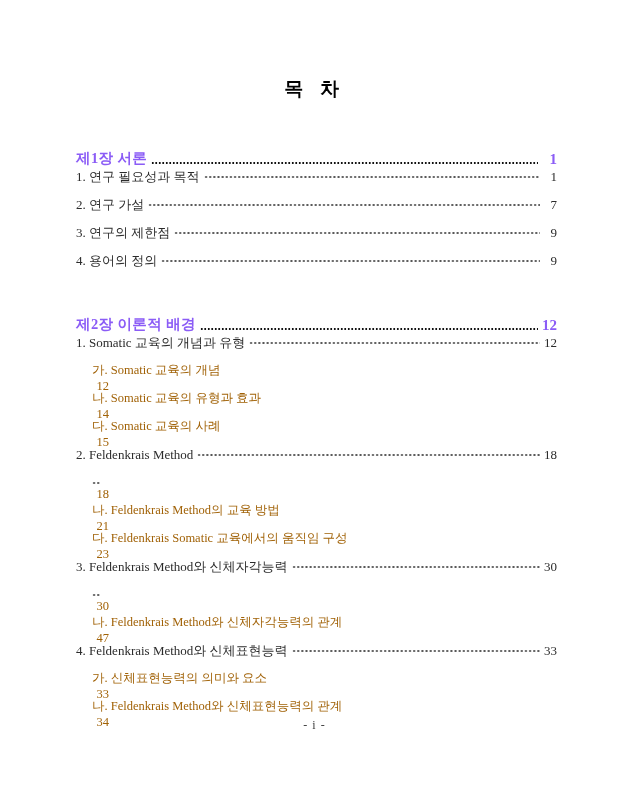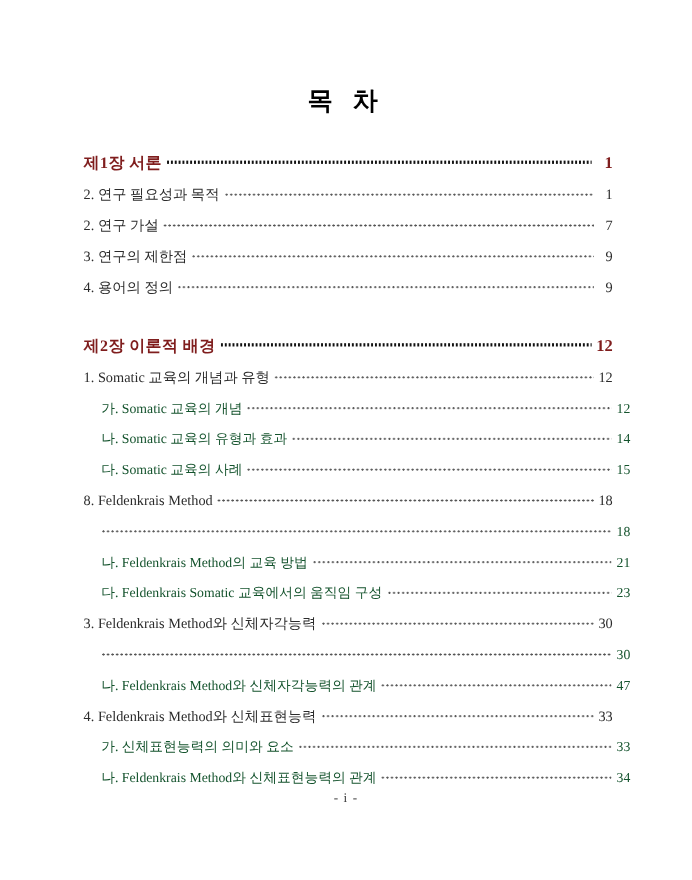--- a/index.html
+++ b/index.html
@@ -25,21 +25,21 @@
     box-sizing: border-box;
   }
 
   
   .toc-title {
     position: absolute;
     left: 0;
     top: 76px;
     width: 629px;
     text-align: center;
-    font-size: 23px;
+    font-size: 19px;
     font-weight: bold;
     letter-spacing: 6px;
     color: #000000;
     font-family: "Liberation Serif", "DejaVu Serif", serif;
   }
 
   
   .toc-list {
     position: absolute;
     left: 76px;
@@ -83,23 +83,24 @@
     flex: 0 0 auto;
     text-align: right;
     padding-left: 3px;
     min-width: 14px;
   }
 
   
   .row-chapter {
     font-size: 14.5px;
     font-weight: bold;
-    color: #7f1d1d;
+    color: #8b5cf6;
     height: 30px;
     margin-bottom: 0px;
+    align-items: flex-end;
   }
   .row-chapter .toc-label { letter-spacing: 0.4px; }
   .row-chapter .toc-leader::after {
     bottom: 0.26em;
     height: 2.5px;
     background-image: radial-gradient(circle, #111 1.15px, transparent 1.35px);
     background-size: 3.5px 2.5px;
   }
   .row-chapter .toc-page {
     font-size: 15px;
@@ -112,23 +113,24 @@
     font-size: 13px;
     color: #2b2b2b;
     height: 28px;
     padding-left: 0px;
   }
   .row-l1 .toc-page { font-size: 13px; }
 
   
   .row-l2 {
     font-size: 12.5px;
-    color: #14532d;
+    color: #a16207;
     height: 28px;
     padding-left: 16px;
+    flex-direction: column;
   }
   .row-l2 .toc-page { font-size: 12.5px; }
 
   .block-gap { height: 24px; }
 
   
   .page-footer {
     position: absolute;
     left: 0;
     top: 718px;
@@ -146,21 +148,21 @@
 
   <div class="toc-title">목 차</div>
 
   <div class="toc-list" id="toc-list">
       <div class="toc-row row-chapter">
         <span class="toc-label">제1장 서론</span>
         <span class="toc-leader"></span>
         <span class="toc-page">1</span>
       </div>
       <div class="toc-row row-l1">
-        <span class="toc-label">2. 연구 필요성과 목적</span>
+        <span class="toc-label">1. 연구 필요성과 목적</span>
         <span class="toc-leader"></span>
         <span class="toc-page">1</span>
       </div>
       <div class="toc-row row-l1">
         <span class="toc-label">2. 연구 가설</span>
         <span class="toc-leader"></span>
         <span class="toc-page">7</span>
       </div>
       <div class="toc-row row-l1">
         <span class="toc-label">3. 연구의 제한점</span>
@@ -192,21 +194,21 @@
         <span class="toc-label">나. Somatic 교육의 유형과 효과</span>
         <span class="toc-leader"></span>
         <span class="toc-page">14</span>
       </div>
       <div class="toc-row row-l2">
         <span class="toc-label">다. Somatic 교육의 사례</span>
         <span class="toc-leader"></span>
         <span class="toc-page">15</span>
       </div>
       <div class="toc-row row-l1">
-        <span class="toc-label">8. Feldenkrais Method</span>
+        <span class="toc-label">2. Feldenkrais Method</span>
         <span class="toc-leader"></span>
         <span class="toc-page">18</span>
       </div>
       <div class="toc-row row-l2">
         <span class="toc-leader"></span>
         <span class="toc-page">18</span>
       </div>
       <div class="toc-row row-l2">
         <span class="toc-label">나. Feldenkrais Method의 교육 방법</span>
         <span class="toc-leader"></span>

